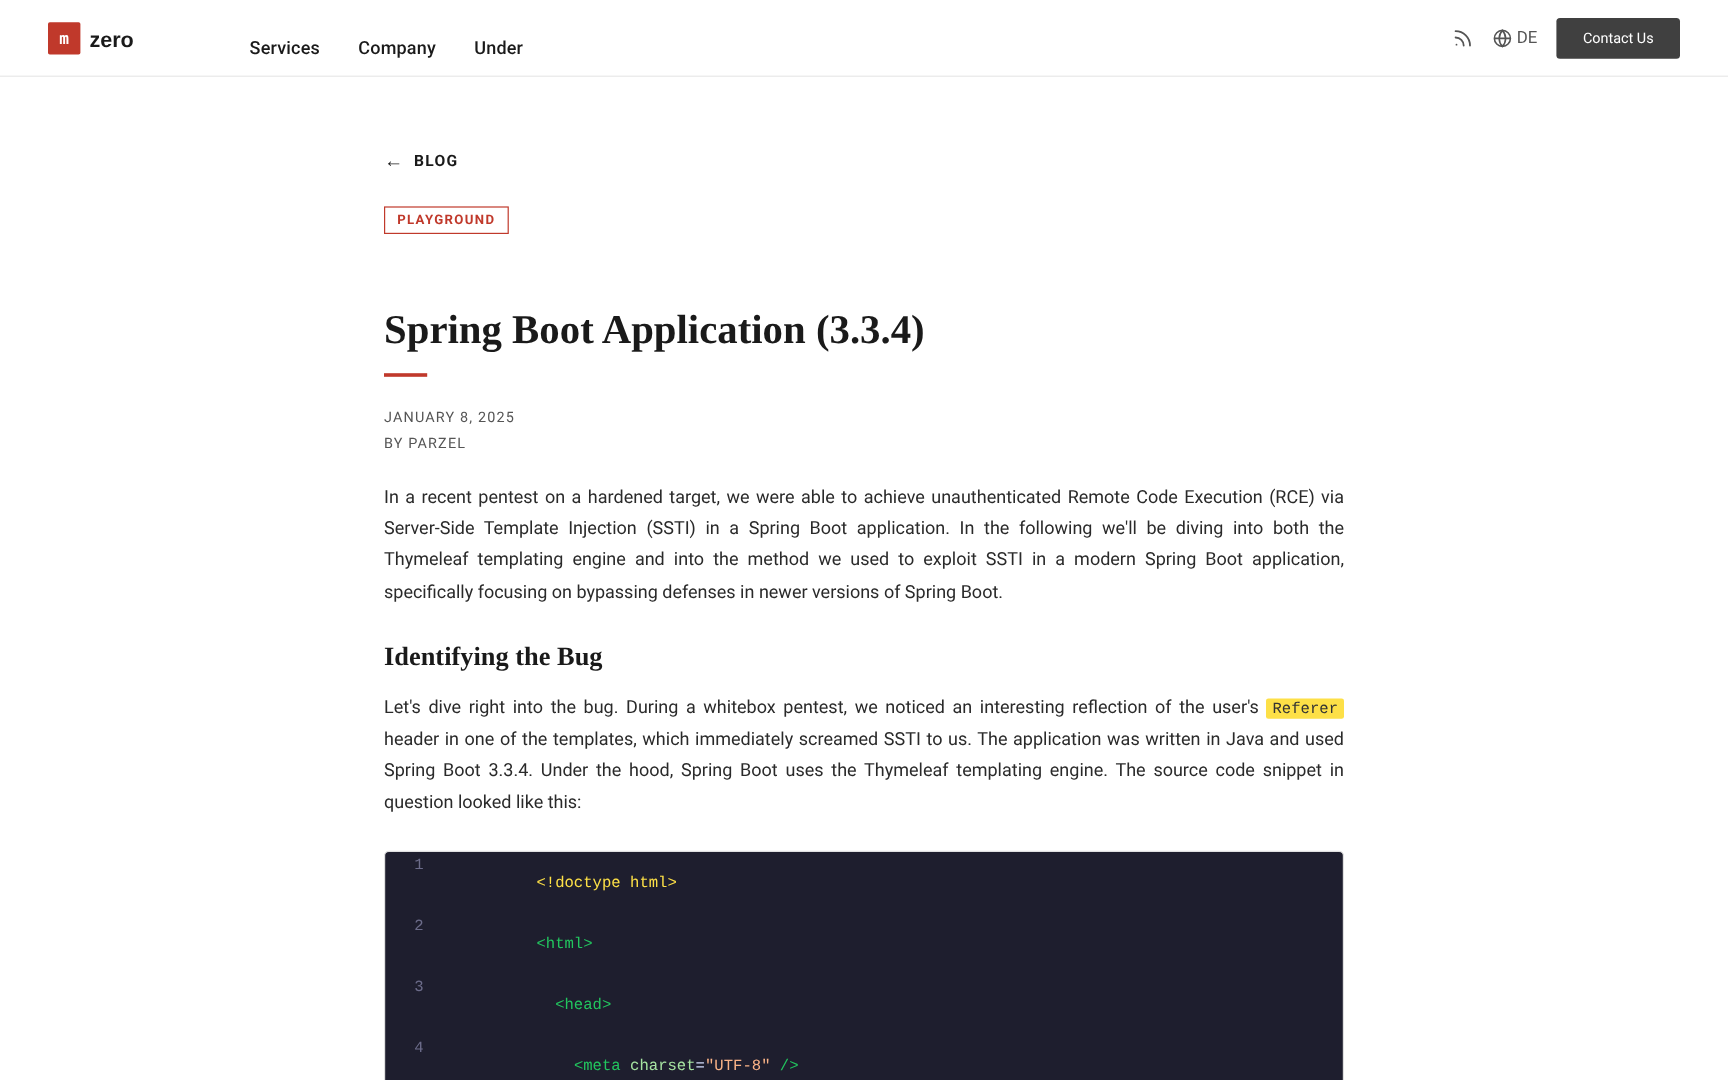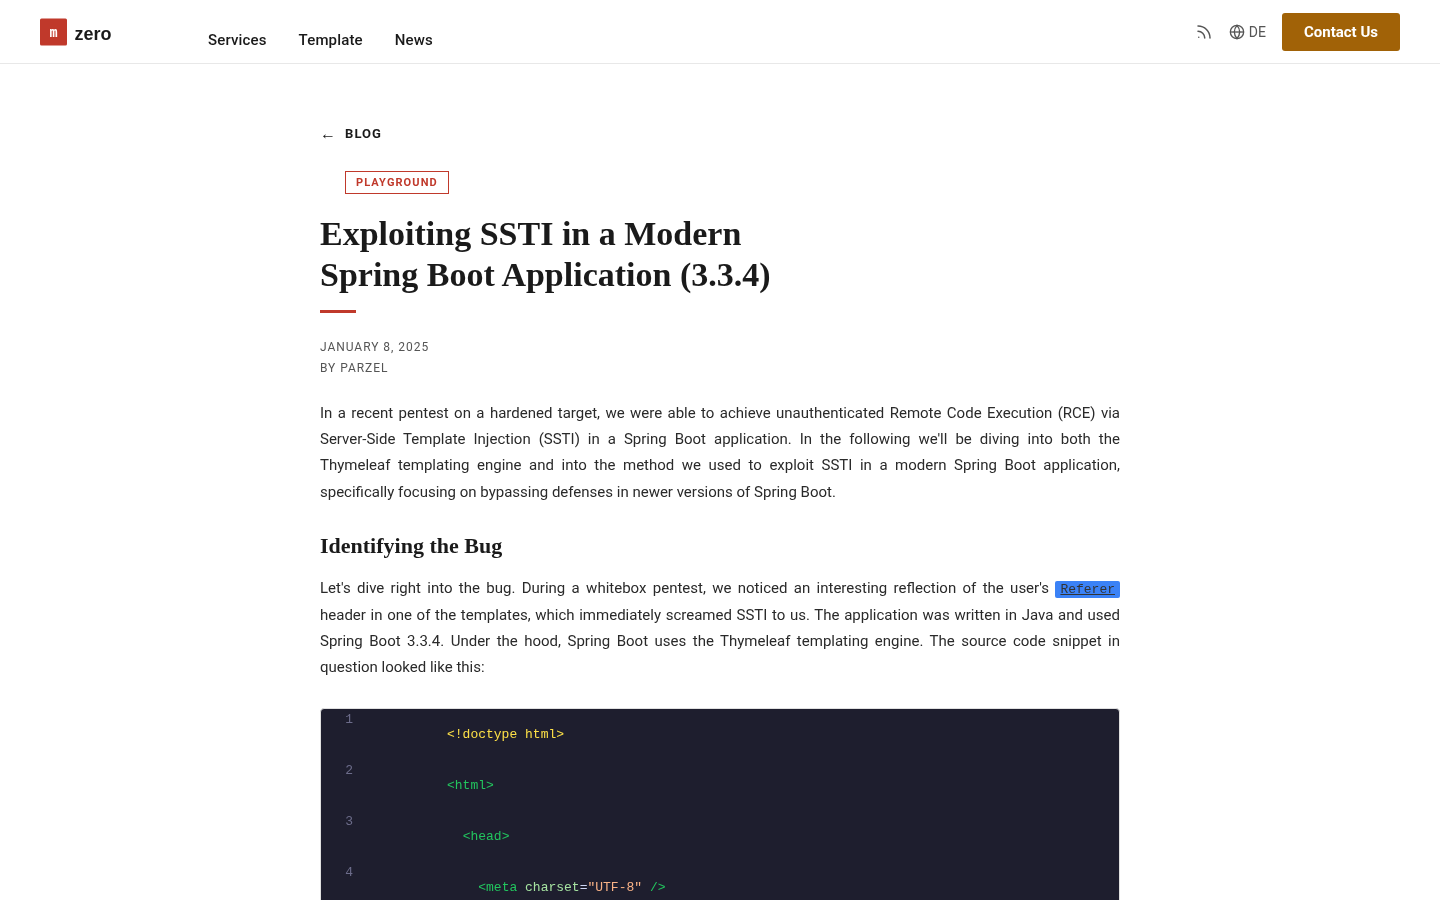--- a/index.html
+++ b/index.html
@@ -73,26 +73,26 @@
     .nav-lang {
       display: flex;
       align-items: center;
       gap: 4px;
       font-size: 14px;
       color: #555;
       cursor: pointer;
     }
 
     .contact-btn {
-      background: #a16207;
+      background: #404040;
       color: #fff;
       border: none;
       padding: 10px 22px;
-      font-size: 15px;
-      font-weight: 700;
+      font-size: 12px;
+      font-weight: 400;
       cursor: pointer;
       border-radius: 3px;
       text-decoration: none;
       white-space: nowrap;
     }
 
     
     .content {
       max-width: 880px;
       margin: 0 auto;
@@ -119,21 +119,20 @@
     .tag {
       display: inline-block;
       border: 1px solid #c0392b;
       color: #c0392b;
       font-size: 11px;
       font-weight: 700;
       letter-spacing: 0.1em;
       text-transform: uppercase;
       padding: 4px 10px;
       margin-bottom: 20px;
-      margin-left: 25px;
     }
 
     .article-title {
       font-size: 34px;
       font-weight: 700;
       line-height: 1.2;
       color: #1a1a1a;
       margin-bottom: 8px;
       font-family: 'Georgia', serif;
     }
@@ -205,47 +204,46 @@
     .c-tag { color: #22c55e; }
     .c-attr { color: #a6e3a1; }
     .c-val { color: #fab387; }
     .c-plain { color: #cdd6f4; }
     .c-doctype { color: #fde047; }
 
     
     code.inline {
       font-family: 'Courier New', monospace;
       font-size: 13px;
-      background: #3b82f6;
+      background: #fde047;
       padding: 1px 5px;
       border-radius: 2px;
       color: #333;
-      text-decoration: underline;
     }
   </style>
 </head>
 <body>
 
 <nav>
   <a class="nav-logo" href="#">
 
     <svg class="logo-img" viewBox="0 0 160 44" xmlns="http://www.w3.org/2000/svg">
 
       <rect x="0" y="4" width="36" height="36" rx="2" fill="#c0392b"></rect>
       <text x="18" y="28" text-anchor="middle" font-family="monospace" font-weight="bold" font-size="18" fill="#fff">m</text>
 
       <text x="46" y="32" font-family="'Arial', sans-serif" font-weight="900" font-size="24" fill="#1a1a1a">zero</text>
 
     </svg>
   </a>
 
   <div class="nav-links">
     <a href="#">Services</a>
-    <a href="#">Template</a>
-    <a href="#">News</a>
+    <a href="#">Company</a>
+    <a href="#">Under</a>
   </div>
 
   <div class="nav-right">
     <span class="nav-icon">
       <svg width="18" height="18" viewBox="0 0 24 24" fill="none" stroke="#555" stroke-width="2" stroke-linecap="round" stroke-linejoin="round">
         <path d="M4 11a9 9 0 0 1 9 9"></path>
         <path d="M4 4a16 16 0 0 1 16 16"></path>
         <circle cx="5" cy="19" r="1" fill="#555" stroke="none"></circle>
       </svg>
     </span>
@@ -264,21 +262,21 @@
 <main class="content">
 
   <a class="back-link" href="#">
     <span class="back-arrow">←</span>
     <span>BLOG</span>
   </a>
 
   <div class="tag">PLAYGROUND</div>
 
   <h1 class="article-title">
-    <span>Exploiting SSTI in a Modern</span><br>
+    <br>
     <span>Spring Boot Application (3.3.4)</span>
   </h1>
 
   <div class="title-underline"></div>
 
   <div class="article-meta">
     <div>JANUARY 8, 2025</div>
     <div>
       <span>BY</span> <span>PARZEL</span>
     </div>

